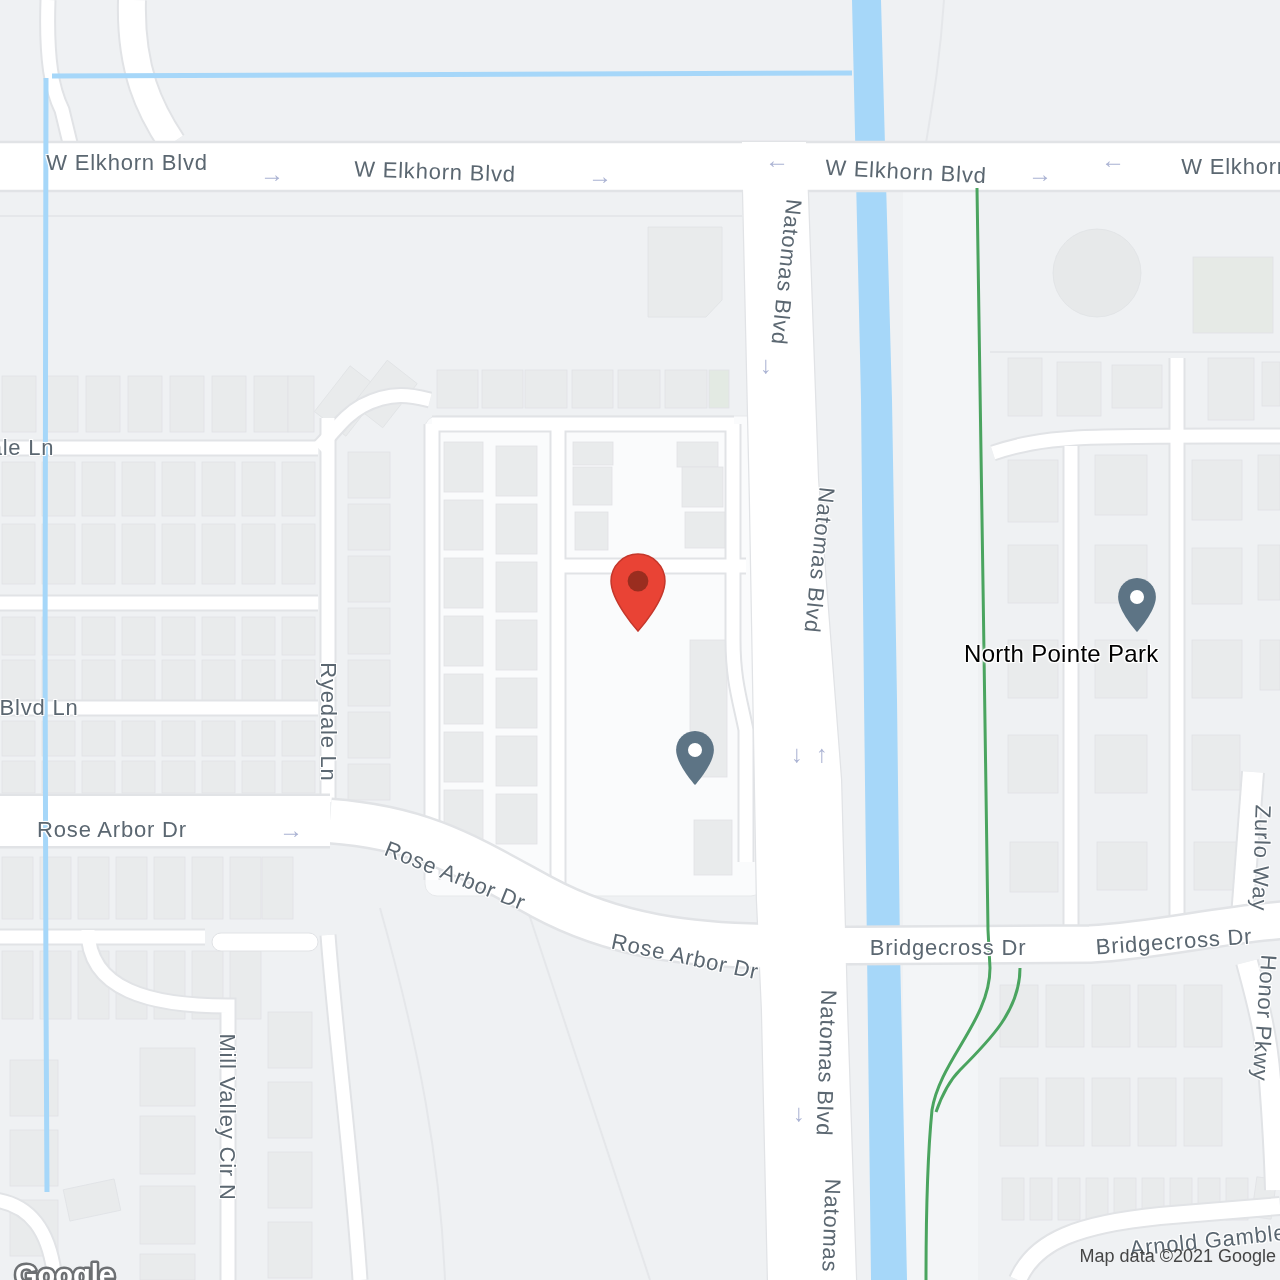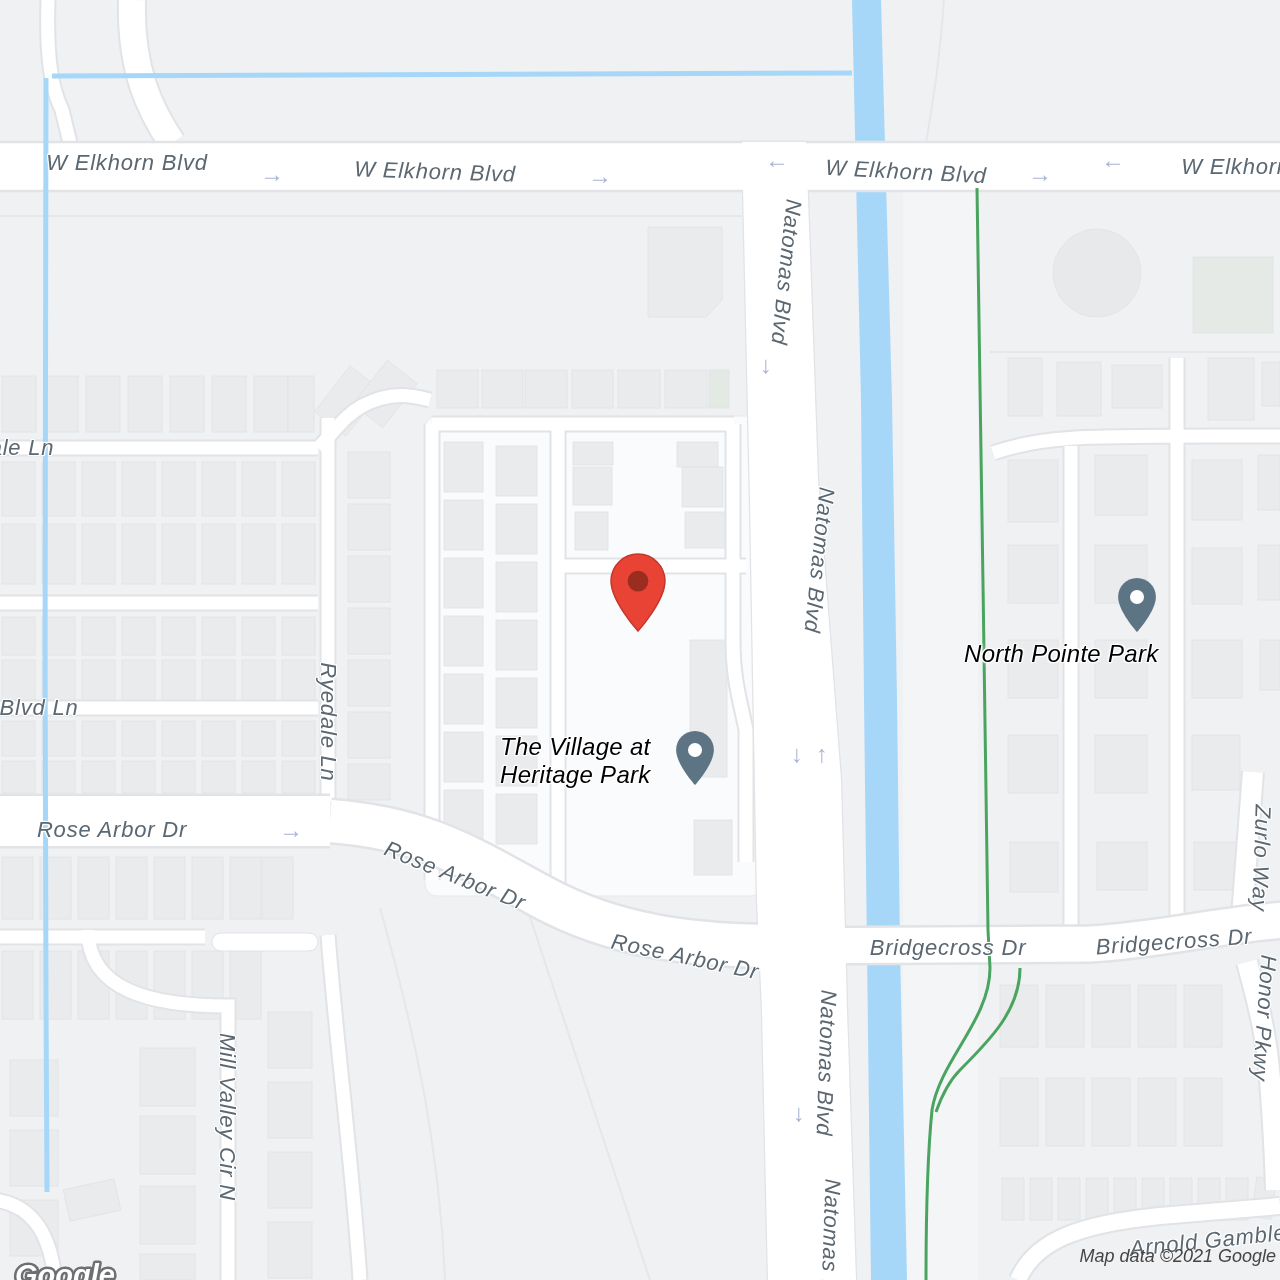--- a/index.html
+++ b/index.html
@@ -1,17 +1,17 @@
 <!DOCTYPE html>
 <html><head>
 <meta charset="utf-8">
 <style>
   html,body{margin:0;padding:0;background:#fff;}
   #map{position:relative;width:1280px;height:1280px;overflow:hidden;
-       background:#eff1f3;font-family:"Liberation Sans",sans-serif;font-style:italic;}
+       background:#eff1f3;font-family:"Liberation Sans",sans-serif;}
   #map svg.base{position:absolute;left:0;top:0;}
   .lbl{position:absolute;white-space:nowrap;color:#5b6771;font-size:22px;letter-spacing:.8px;
        text-shadow:1px 1px 0 #fff,-1px -1px 0 #fff,1px -1px 0 #fff,-1px 1px 0 #fff,0 0 3px #fff;
        pointer-events:none;}
   .plc{position:absolute;white-space:nowrap;color:#000000;font-size:24px;letter-spacing:.3px;
        text-shadow:1px 1px 0 #fff,-1px -1px 0 #fff,1px -1px 0 #fff,-1px 1px 0 #fff,0 0 3px #fff,0 0 5px #fff;}
   .arw{position:absolute;color:#abb3d3;font-size:24px;font-weight:bold;
        text-shadow:0 0 2px #fff;pointer-events:none;}
   .attrib{position:absolute;right:4px;top:1246px;font-size:18px;color:#454545;}
   .watermark{position:absolute;left:12px;top:1256px;}
@@ -328,24 +328,20 @@
 <div class="lbl" style="left:685px;top:957px;transform:translate(-50%,-50%) rotate(12deg);">Rose Arbor Dr</div>
 
 <div class="lbl" style="left:948px;top:948px;transform:translate(-50%,-50%);">Bridgecross Dr</div>
 <div class="lbl" style="left:1174px;top:942px;transform:translate(-50%,-50%) rotate(-4deg);">Bridgecross Dr</div>
 
 <div class="lbl" style="left:1261px;top:858px;transform:translate(-50%,-50%) rotate(92deg);">Zurlo Way</div>
 <div class="lbl" style="left:1264px;top:1018px;transform:translate(-50%,-50%) rotate(94deg);">Honor Pkwy</div>
 <div class="lbl" style="left:227px;top:1117px;transform:translate(-50%,-50%) rotate(90deg);">Mill Valley Cir N</div>
 <div class="lbl" style="left:1208px;top:1241px;transform:translate(-50%,-50%) rotate(-6deg);">Arnold Gamble</div>
 
-<div class="plc" style="left:500px;top:733px;line-height:28px;">
-  <div>The Village at</div>
-  <div>Heritage Park</div>
-</div>
 <div class="plc" style="left:964px;top:640px;">North Pointe Park</div>
 
 <div class="arw" style="left:272px;top:174px;transform:translate(-50%,-50%);">→</div>
 <div class="arw" style="left:600px;top:176px;transform:translate(-50%,-50%);">→</div>
 <div class="arw" style="left:777px;top:160px;transform:translate(-50%,-50%);">←</div>
 <div class="arw" style="left:1040px;top:174px;transform:translate(-50%,-50%);">→</div>
 <div class="arw" style="left:1113px;top:160px;transform:translate(-50%,-50%);">←</div>
 <div class="arw" style="left:766px;top:365px;transform:translate(-50%,-50%);">↓</div>
 <div class="arw" style="left:797px;top:754px;transform:translate(-50%,-50%);">↓</div>
 <div class="arw" style="left:822px;top:754px;transform:translate(-50%,-50%);">↑</div>

